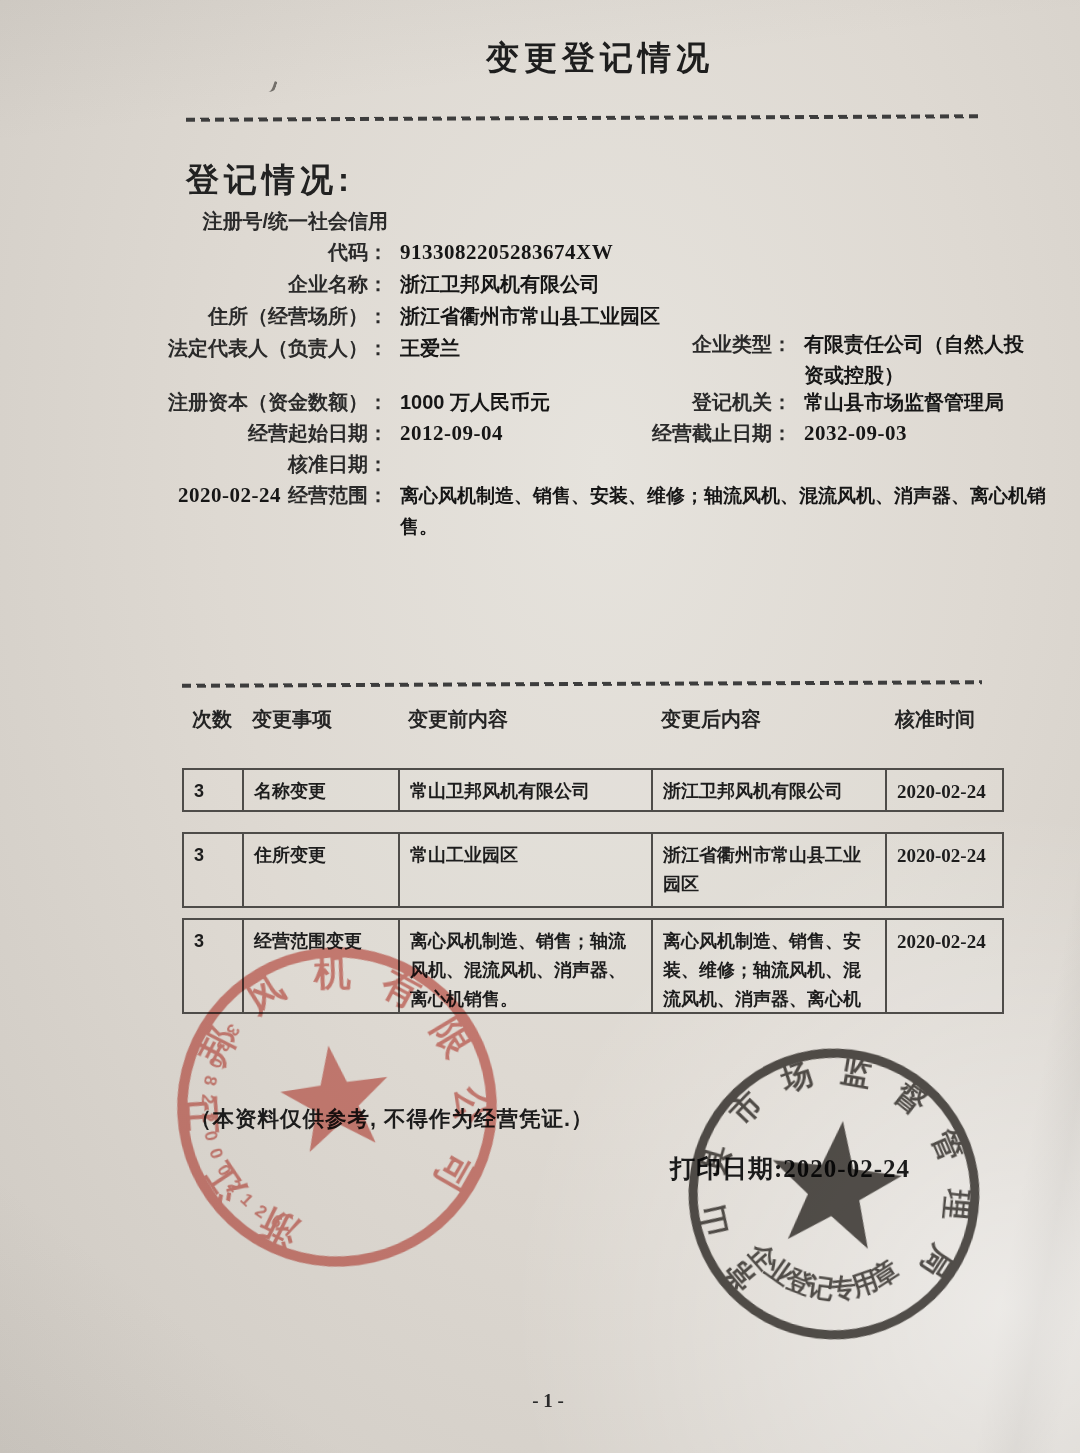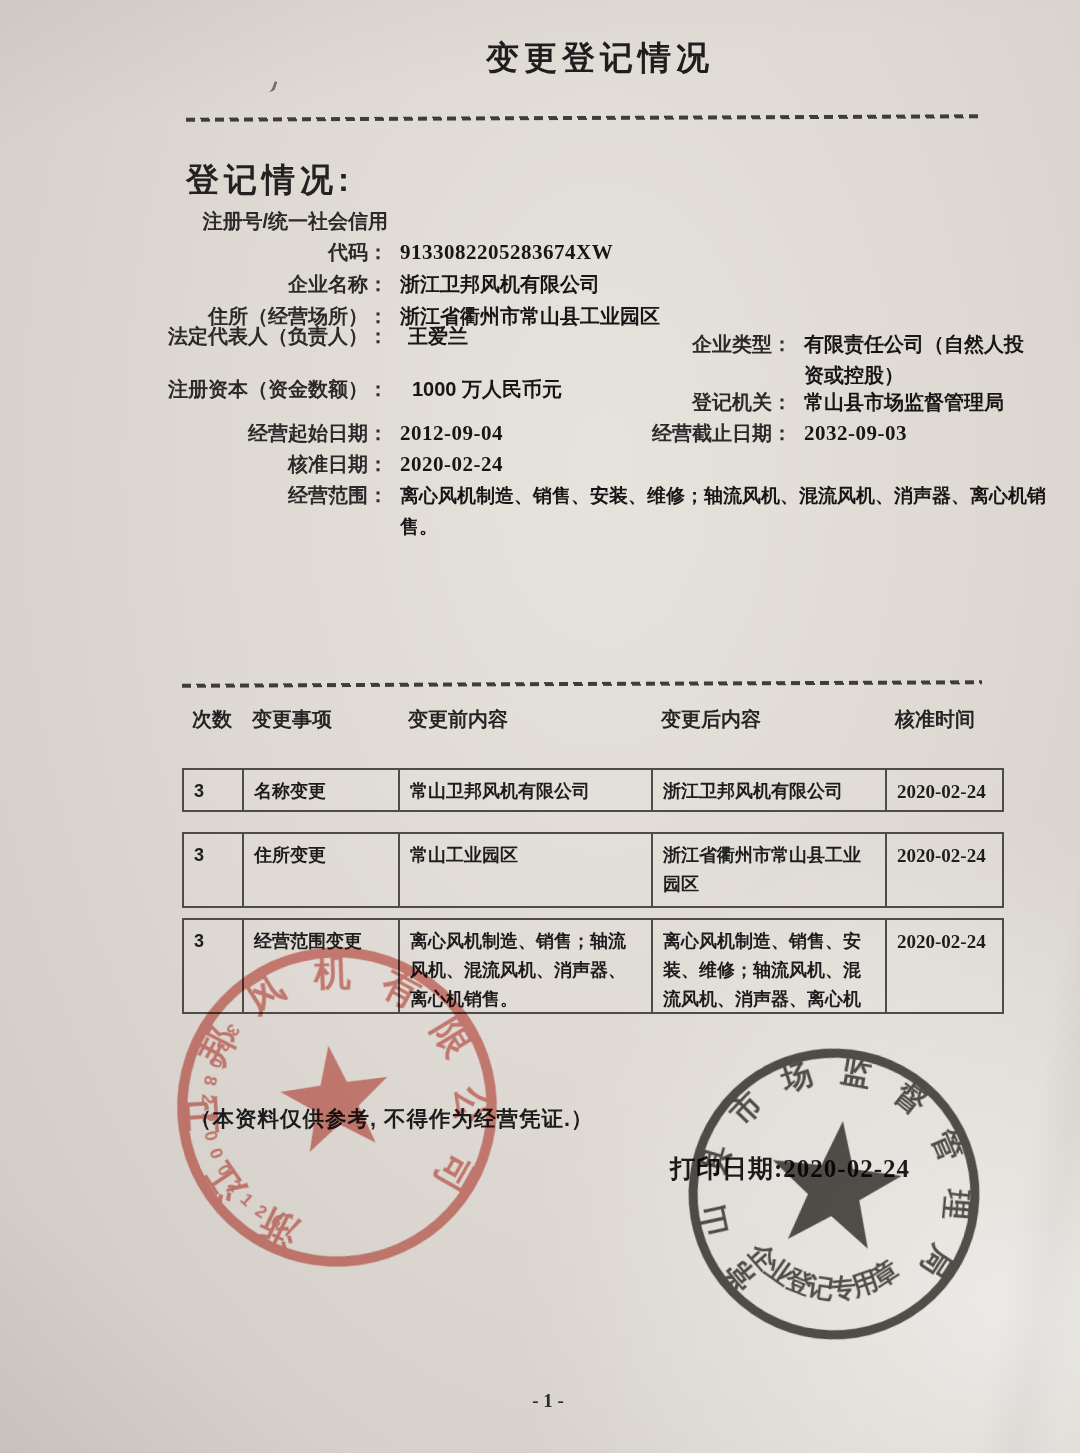--- a/index.html
+++ b/index.html
@@ -95,33 +95,33 @@
     <div class="fvalue serif">9133082205283674XW</div>
   </div>
   <div class="frow" style="top:269px;">
     <div class="flabel">企业名称：</div>
     <div class="fvalue">浙江卫邦风机有限公司</div>
   </div>
   <div class="frow" style="top:301px;">
     <div class="flabel">住所（经营场所）：</div>
     <div class="fvalue">浙江省衢州市常山县工业园区</div>
   </div>
-  <div class="frow" style="top:321px;gap:8px;">
+  <div class="frow" style="top:333px;">
     <div class="flabel">法定代表人（负责人）：</div>
     <div class="fvalue">王爱兰</div>
   </div>
-  <div class="frow" style="top:374px;gap:12px;">
+  <div class="frow" style="top:387px;">
     <div class="flabel">注册资本（资金数额）：</div>
     <div class="fvalue">1000 万人民币元</div>
   </div>
   <div class="frow" style="top:418px;">
     <div class="flabel">经营起始日期：</div>
     <div class="fvalue serif">2012-09-04</div>
   </div>
-  <div class="frow" style="top:449px;">
+  <div class="frow" style="top:449px;flex-direction:column;">
     <div class="flabel">核准日期：</div>
     <div class="fvalue serif">2020-02-24</div>
   </div>
   <div class="frow" style="top:480px;">
     <div class="flabel">经营范围：</div>
     <div class="fvalue wide">离心风机制造、销售、安装、维修；轴流风机、混流风机、消声器、离心机销售。</div>
   </div>
 
   <div class="frow right" style="top:329px;">
     <div class="flabel">企业类型：</div>

